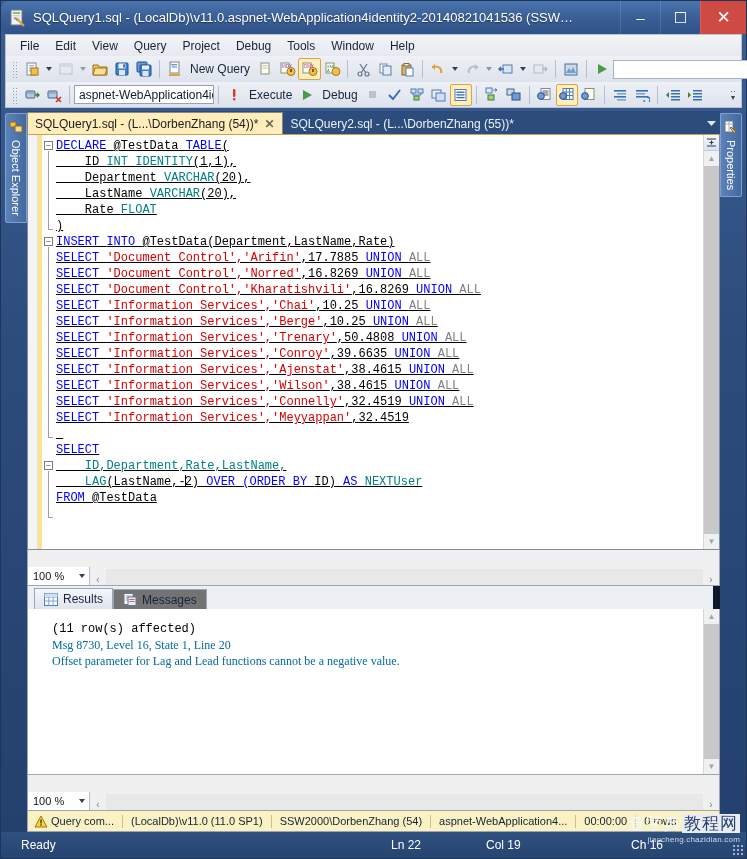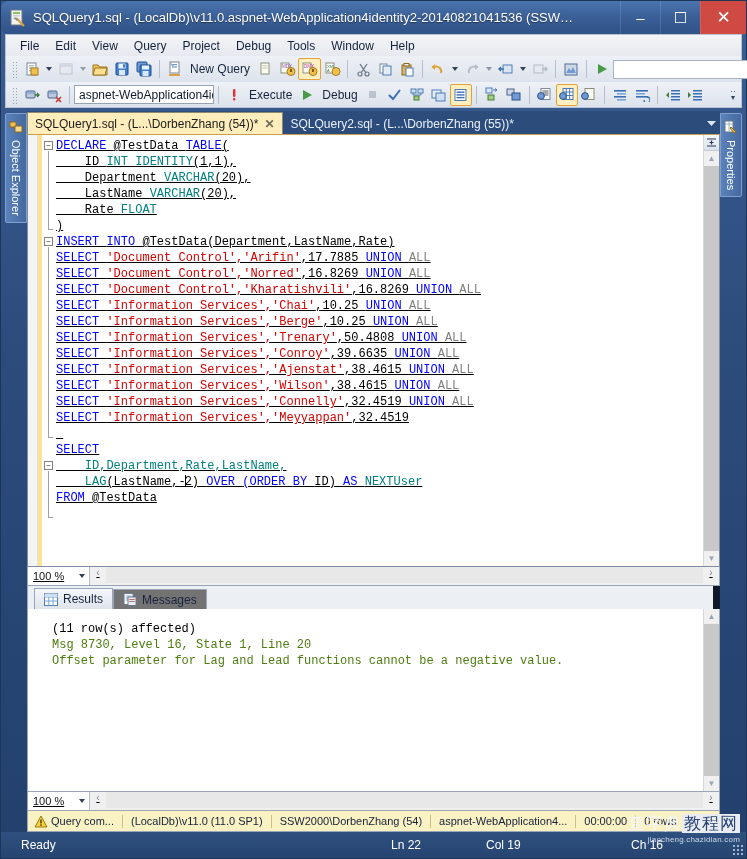--- a/index.html
+++ b/index.html
@@ -176,22 +176,22 @@
     height: 16px; background: linear-gradient(180deg,#f6f8fb,#dbe2ec);
     border-bottom: 1px solid #c2cada; display: flex; align-items: center;
     justify-content: center; color: #2b3a55; font-size: 11px;
   }
   .vs-btn { height: 15px; display: flex; align-items: center; justify-content: center;
             color: #9aa3b1; font-size: 8px; }
   .vs-track { flex: 1 1 auto; background: #c8c8c8; }
 
   
   .zoom-strip {
-    height: 19px; flex: none; display: flex; align-items: flex-start;
-    background: #f0f0f0; border: 1px solid #9aa6b8; border-top: none; text-decoration: underline;
+    height: 36px; flex: none; display: flex; align-items: flex-end;
+    background: #f0f0f0; border: 1px solid #9aa6b8; border-top: none;
   }
   .zoom-box {
     width: 62px; height: 18px; background: #fff; border-right: 1px solid #b5bcc8;
     display: flex; align-items: center; padding-left: 5px; font-size: 11px;
     color: #111; flex: none;
   }
   .zoom-box .caret { margin-left: auto; margin-right: 4px; }
   .hs-left, .hs-right { width: 16px; text-align: center; color: #7d8696; font-size: 10px; flex: none; }
   .hs-track { flex: 1 1 auto; height: 16px; background: #e8e8e8; }
 
@@ -209,21 +209,21 @@
   .res-icon { width: 14px; height: 13px; flex: none; }
   .msg-area {
     flex: 1 1 auto; background: #fff; border: 1px solid #9aa6b8; border-top: none;
     display: flex; min-height: 0;
   }
   .msg-text {
     flex: 1 1 auto; padding: 12px 0 0 24px;
     font-family: "Liberation Mono", monospace; font-size: 12px; line-height: 16px;
     white-space: pre; color: #000;
   }
-  .msg-err { color: #4d7c0f; }
+  .msg-err { color: #0369a1; font-family: Liberation Serif, serif; }
 
   
   .qstatus {
     height: 21px; flex: none; display: flex; align-items: center;
     background: #fbf2c4; border: 1px solid #9aa6b8; border-top: none;
     font-size: 11px; color: #14203a; padding-left: 6px;
   }
   .qs-cell { padding: 0 8px; white-space: nowrap; }
   .qs-div { width: 1px; height: 13px; background: #c9bf92; }
   .warn-icon { width: 14px; height: 13px; flex: none; margin-right: 3px; }

